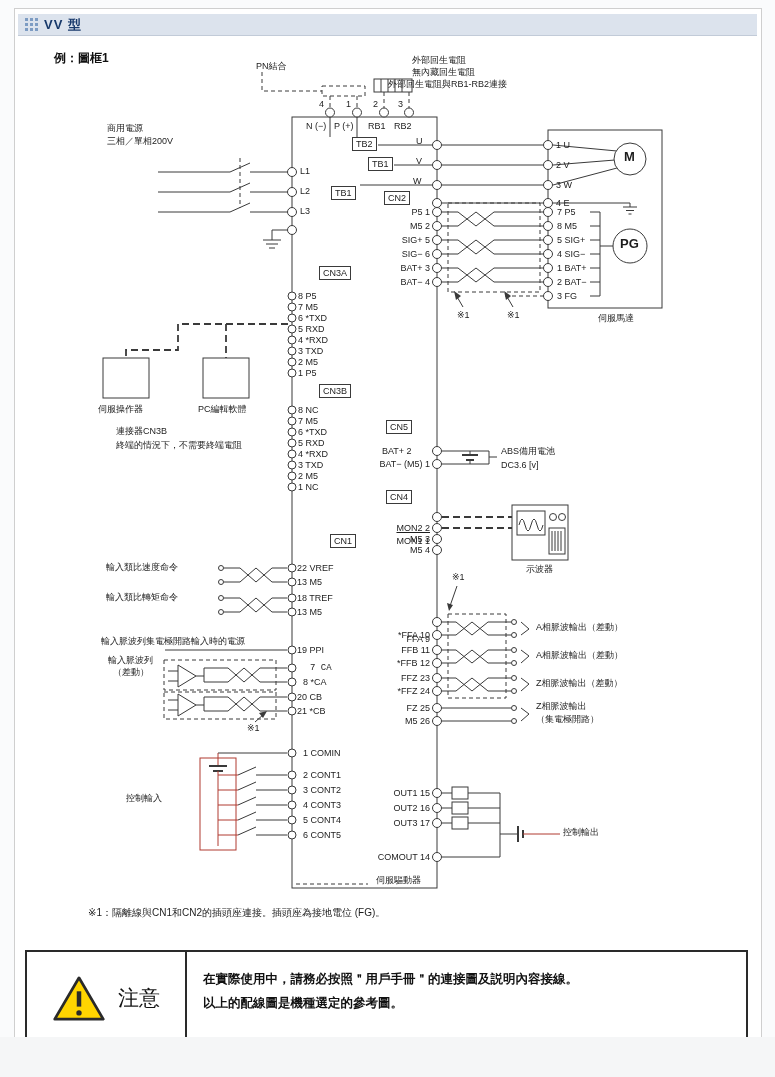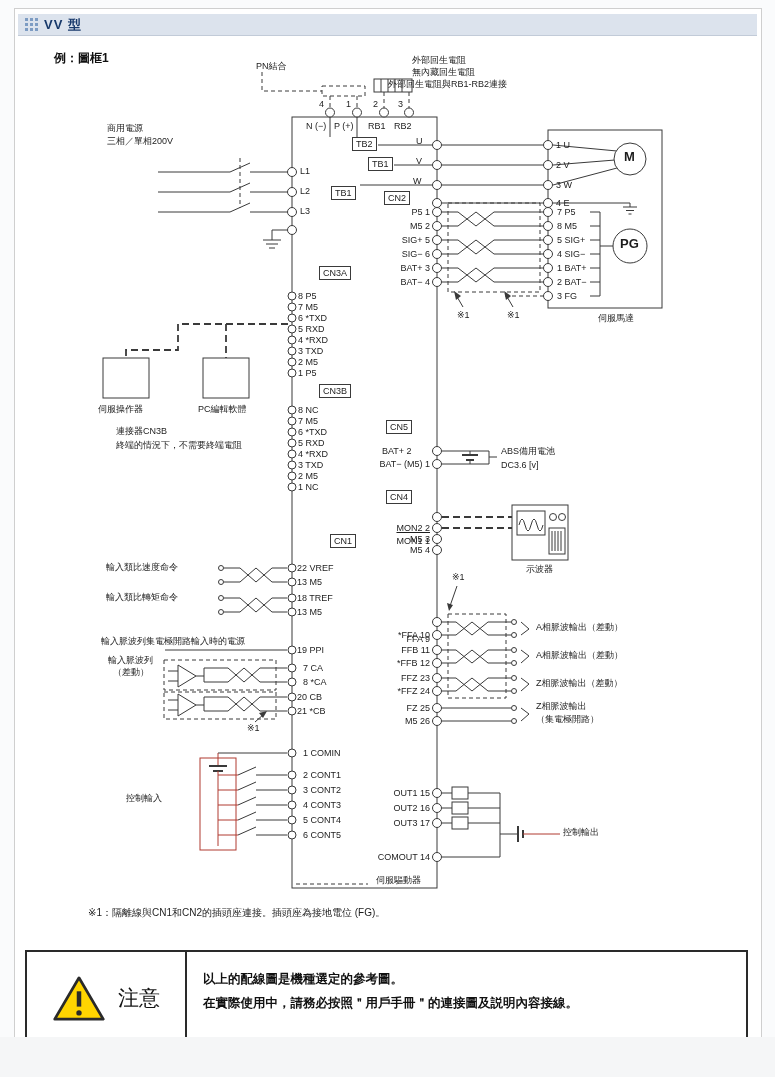--- a/index.html
+++ b/index.html
@@ -489,21 +489,21 @@
       <div class="lbl" style="left: 106px; top: 562px;">輸入類比速度命令</div>
       <div class="lbl" style="left: 297px; top: 563px;">22 VREF</div>
       <div class="lbl" style="left: 297px; top: 577px;">13 M5</div>
       <div class="lbl" style="left: 106px; top: 592px;">輸入類比轉矩命令</div>
       <div class="lbl" style="left: 297px; top: 593px;">18 TREF</div>
       <div class="lbl" style="left: 297px; top: 607px;">13 M5</div>
       <div class="lbl" style="left: 101px; top: 636px;">輸入脈波列集電極開路輸入時的電源</div>
       <div class="lbl" style="left: 297px; top: 645px;">19 PPI</div>
       <div class="lbl" style="left: 108px; top: 655px;">輸入脈波列</div>
       <div class="lbl" style="left: 113px; top: 667px;">（差動）</div>
-      <div class="lbl" style="left: 303px; top: 663px;">7 CA</div>
+      <div class="lbl" style="left: 310px; top: 663px; font-family: Liberation Mono, monospace;">7 CA</div>
       <div class="lbl" style="left: 303px; top: 677px;">8 *CA</div>
       <div class="lbl" style="left: 297px; top: 692px;">20 CB</div>
       <div class="lbl" style="left: 297px; top: 706px;">21 *CB</div>
       <div class="lbl" style="left: 247px; top: 723px;">※1</div>
       <div class="lbl" style="left: 303px; top: 748px;">1 COMIN</div>
       <div class="lbl" style="left: 126px; top: 793px;">控制輸入</div>
       <div class="lbl" style="left: 303px; top: 770px;">2 CONT1</div>
       <div class="lbl" style="left: 303px; top: 785px;">3 CONT2</div>
       <div class="lbl" style="left: 303px; top: 800px;">4 CONT3</div>
       <div class="lbl" style="left: 303px; top: 815px;">5 CONT4</div>
@@ -536,17 +536,17 @@
     <div class="warning-left">
       <svg width="54" height="47" viewBox="0 0 60 52">
         <polygon points="30,3 57,49 3,49" fill="#ffd500" stroke="#2a2a2a" stroke-width="3" stroke-linejoin="round"></polygon>
         <line x1="30" y1="18" x2="30" y2="35" stroke="#2a2a2a" stroke-width="5"></line>
         <circle cx="30" cy="42" r="3" fill="#2a2a2a" stroke="none"></circle>
       </svg>
       <span class="warning-title">注意</span>
     </div>
     <div class="warning-divider"></div>
     <div class="warning-text">
+      <div>在實際使用中，請務必按照＂用戶手冊＂的連接圖及説明內容接線。</div>
       <div>以上的配線圖是機種選定的參考圖。</div>
-      <div>在實際使用中，請務必按照＂用戶手冊＂的連接圖及説明內容接線。</div>
     </div>
   </div>
 </div>
 
 </body></html>

